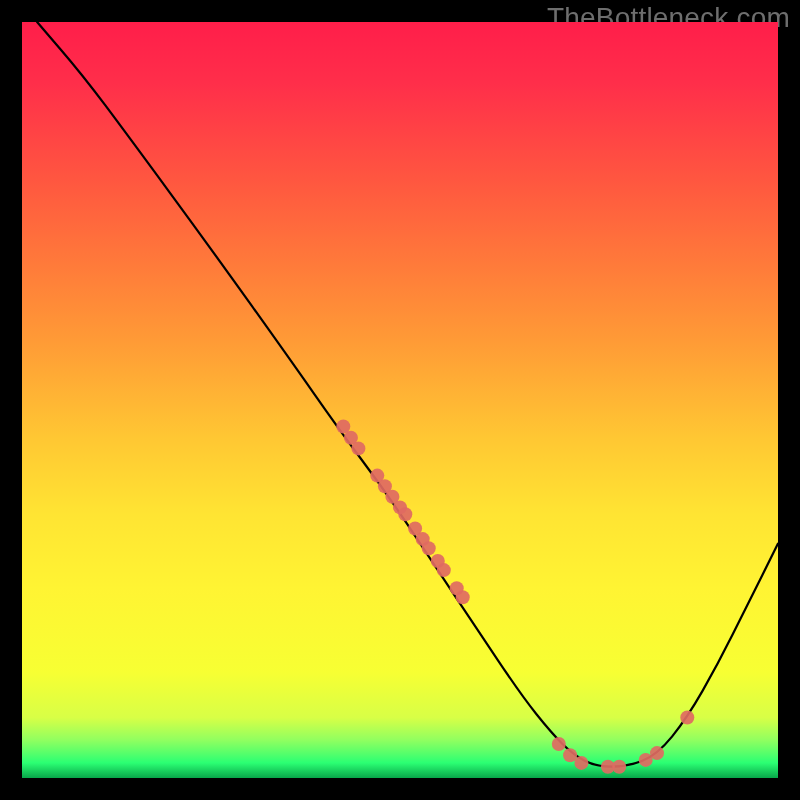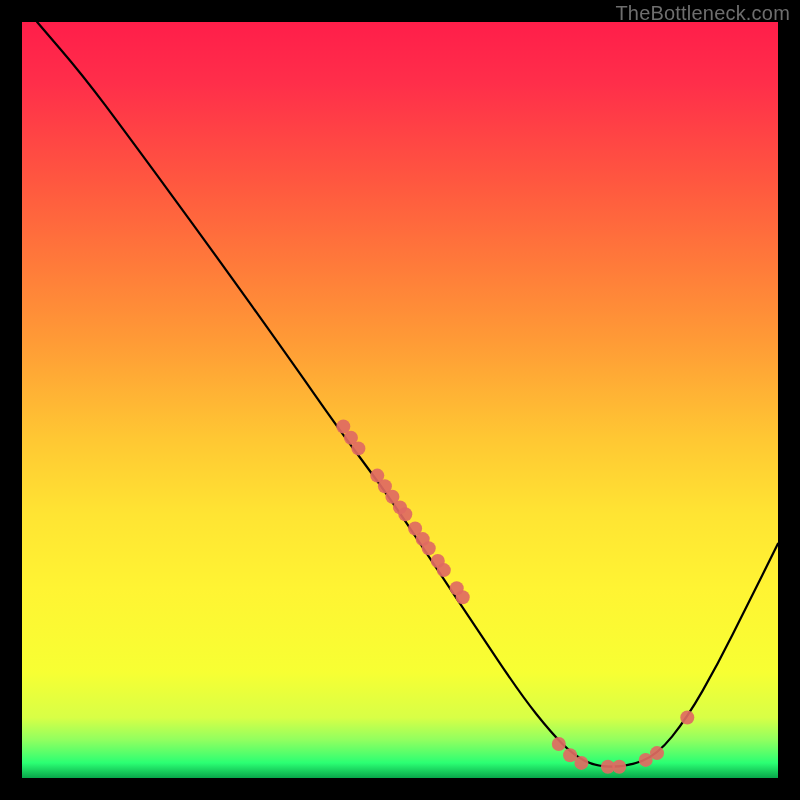--- a/index.html
+++ b/index.html
@@ -38,21 +38,21 @@
       #90ff60 95%,
       #2bff73 98%,
       #08a64a 100%
     );
   }
   .watermark {
     position: absolute;
     top: 2px;
     right: 10px;
     color: #6e6e6e;
-    font-size: 20px;
+    font-size: 28px;
     letter-spacing: 0.2px;
     user-select: none;
     margin-left: 24px;
   }
   svg.curve {
     position: absolute;
     left: 0; top: 0;
     width: 100%;
     height: 100%;
     overflow: visible;

